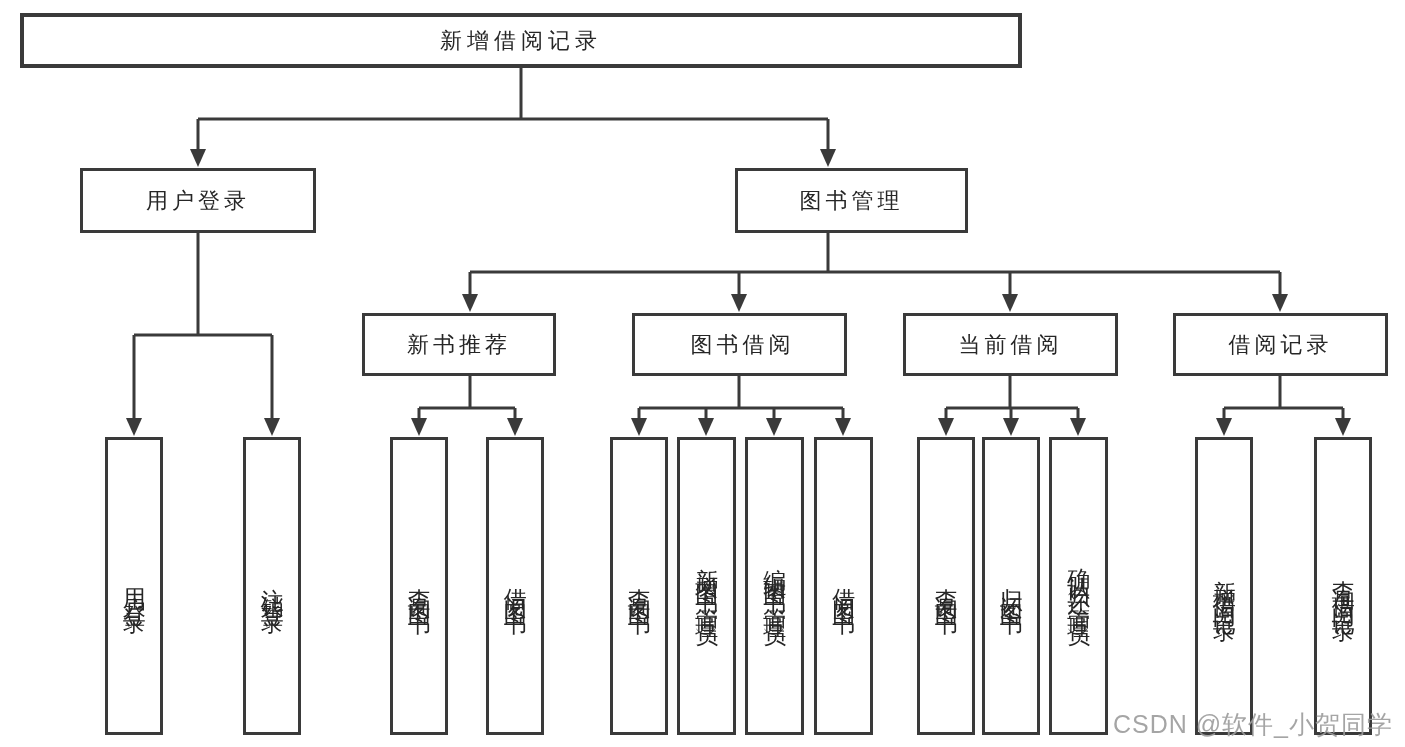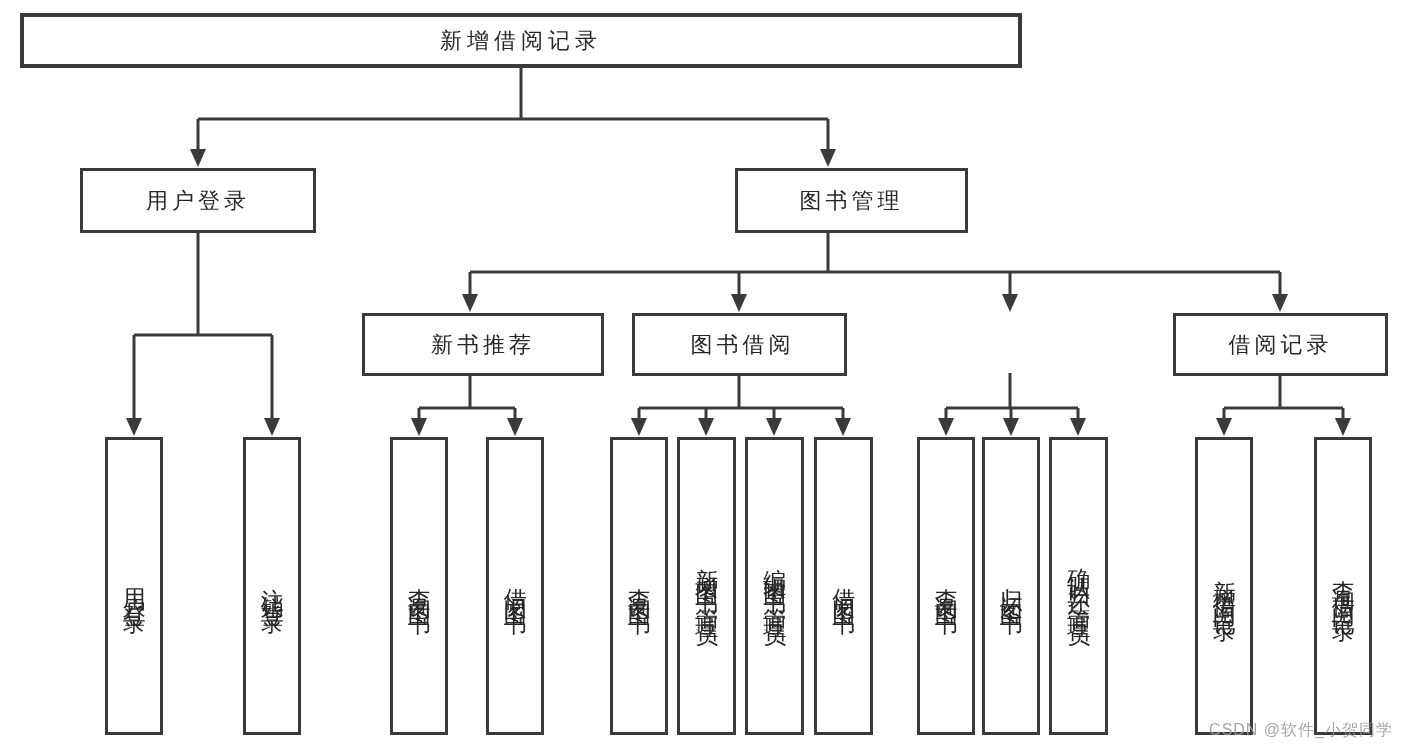--- a/index.html
+++ b/index.html
@@ -38,21 +38,21 @@
     writing-mode:vertical-lr;
     text-orientation:mixed;
     font-size:23px;
     letter-spacing:8px;
     line-height:1.1;
     white-space:nowrap;
   }
   .watermark{
     position:absolute;
     right:12px;bottom:6px;
-    font-size:16px;
+    font-size:25px;
     letter-spacing:1px;
     color:var(--watermark);
     opacity:.9;
     z-index:5;
     white-space:nowrap;
   }
 </style>
 </head>
 <body>
 
@@ -94,25 +94,28 @@
     <span>新增借阅记录</span>
   </div>
 
   <div class="box l2 hbox" style="left:80px;width:236px;">
     <span>用户登录</span>
   </div>
   <div class="box l2 hbox" style="left:711px;width:233px;margin-left:24px;">
     <span>图书管理</span>
   </div>
 
-  <div class="box l3 hbox" style="left:362px;width:242px;justify-content:center;">
+  <div class="box l3 hbox" style="left:362px;width:194px;justify-content:center;">
     <span>新书推荐</span>
   </div>
   <div class="box l3 hbox" style="left:632px;width:215px;padding-left:6px;">
     <span>图书借阅</span>
+  </div>
+  <div class="box l3 hbox" style="left:903px;width:215px;">
+    <span>当前借阅</span>
   </div>
   <div class="box l3 hbox" style="left:1173px;width:215px;">
     <span>借阅记录</span>
   </div>
 
   <div class="box vbox" style="left:105px;">
     <span class="vtext">用户登录</span>
   </div>
   <div class="box vbox" style="left:243px;">
     <span class="vtext">注销登录</span>

